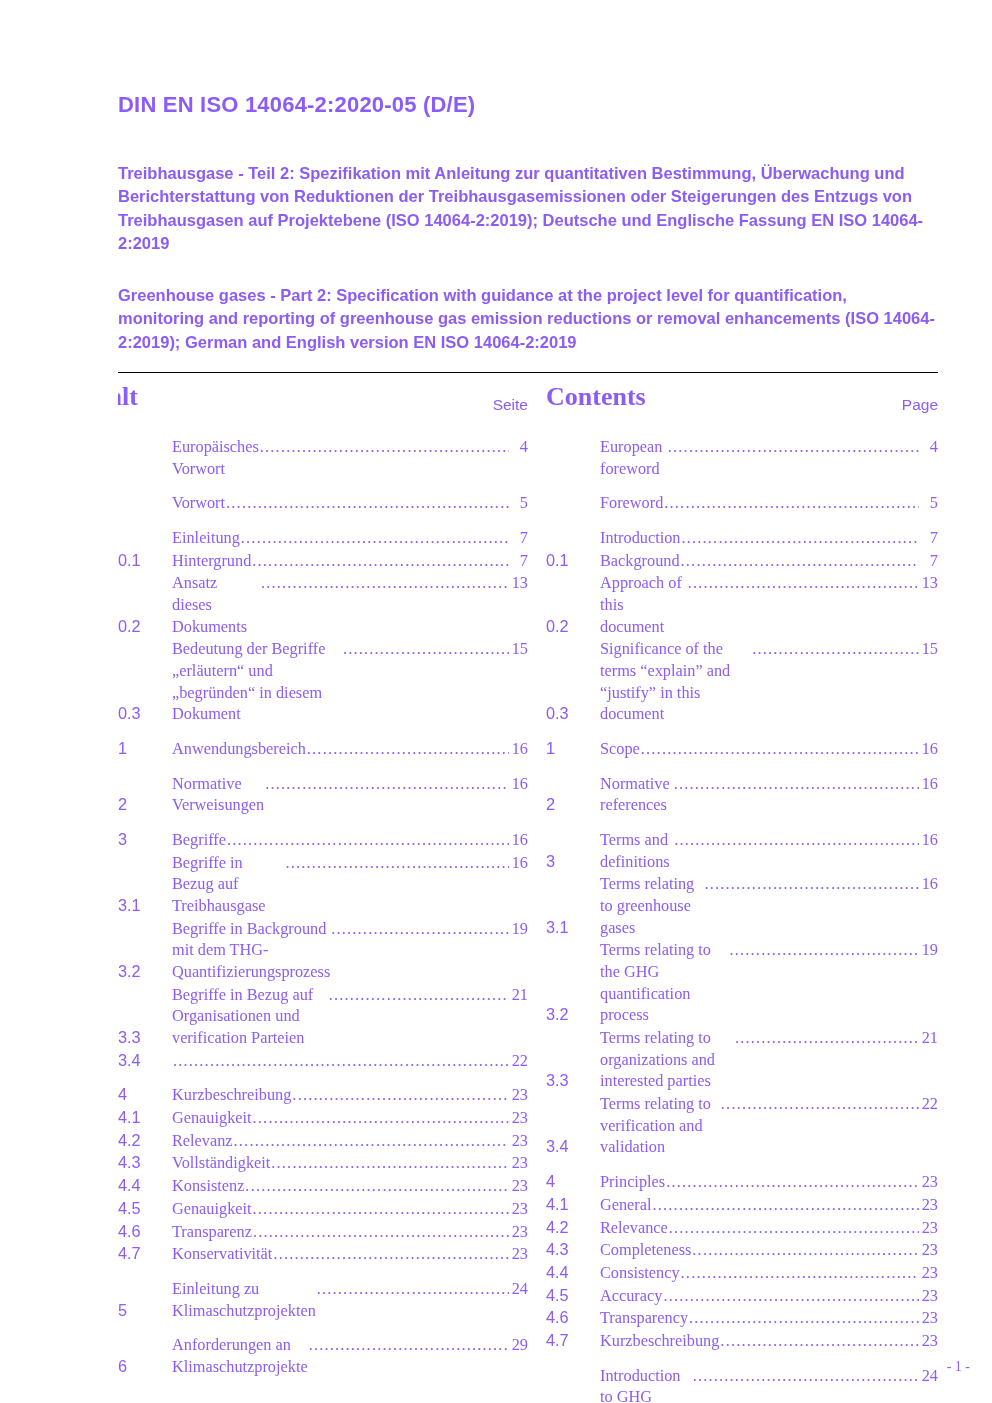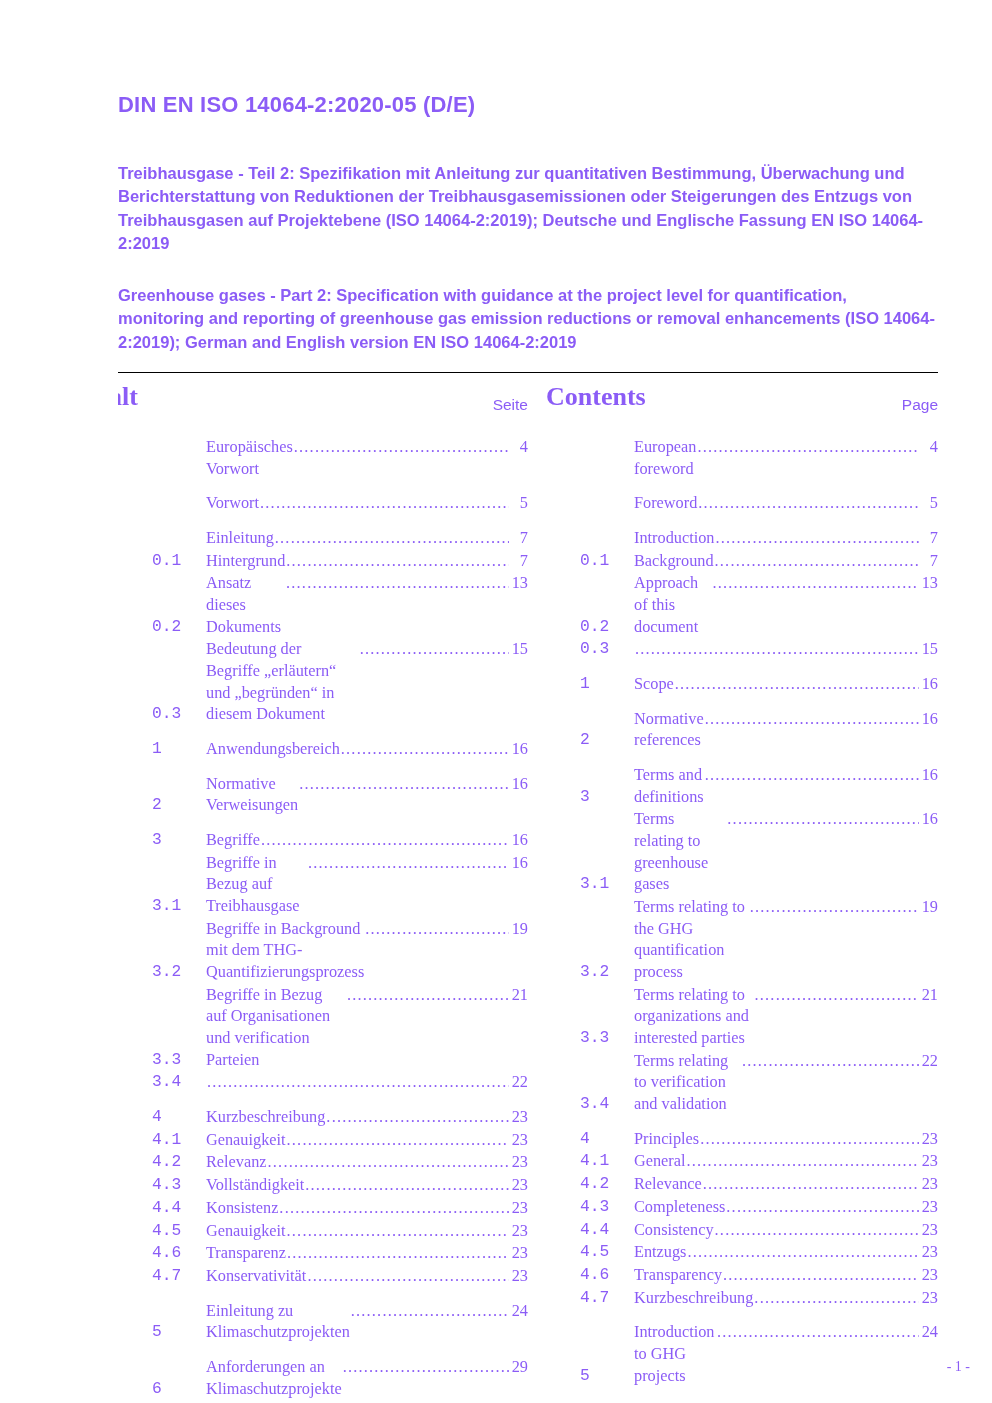--- a/index.html
+++ b/index.html
@@ -90,22 +90,21 @@
     display: flex;
     align-items: flex-end;
     margin-bottom: 1px;
   }
   .entry.gap {
     margin-top: 13px;
   }
   .num {
     width: 54px;
     flex: 0 0 54px;
-    font-family: Liberation Mono, monospace;
-    margin-left: 34px;
+    font-family: Liberation Sans, sans-serif;
   }
   .txtwrap {
     flex: 1 1 auto;
     min-width: 0;
   }
   .line {
     display: flex;
     align-items: baseline;
     width: 100%;
   }
@@ -446,20 +445,21 @@
                   <span class="lbl wrapable">Approach of this document</span>
                   <span class="dots">..........................................................................................</span>
                   <span class="pg">13</span>
                 </div>
               </div>
             </div>
             <div class="entry">
               <div class="num">0.3</div>
               <div class="txtwrap">
                 <div class="line">
+                  <span class="lbl wrapable">Significance of the terms “explain” and “justify” in this document</span>
                   <span class="dots">..........................................................................................</span>
                   <span class="pg">15</span>
                 </div>
               </div>
             </div>
             <div class="entry gap">
               <div class="num">1</div>
               <div class="txtwrap">
                 <div class="line">
                   <span class="lbl wrapable">Scope</span>
@@ -575,21 +575,21 @@
                   <span class="lbl wrapable">Consistency</span>
                   <span class="dots">..........................................................................................</span>
                   <span class="pg">23</span>
                 </div>
               </div>
             </div>
             <div class="entry">
               <div class="num">4.5</div>
               <div class="txtwrap">
                 <div class="line">
-                  <span class="lbl wrapable">Entzugs</span>
+                  <span class="lbl wrapable">Accuracy</span>
                   <span class="dots">..........................................................................................</span>
                   <span class="pg">23</span>
                 </div>
               </div>
             </div>
             <div class="entry">
               <div class="num">4.6</div>
               <div class="txtwrap">
                 <div class="line">
                   <span class="lbl wrapable">Transparency</span>

